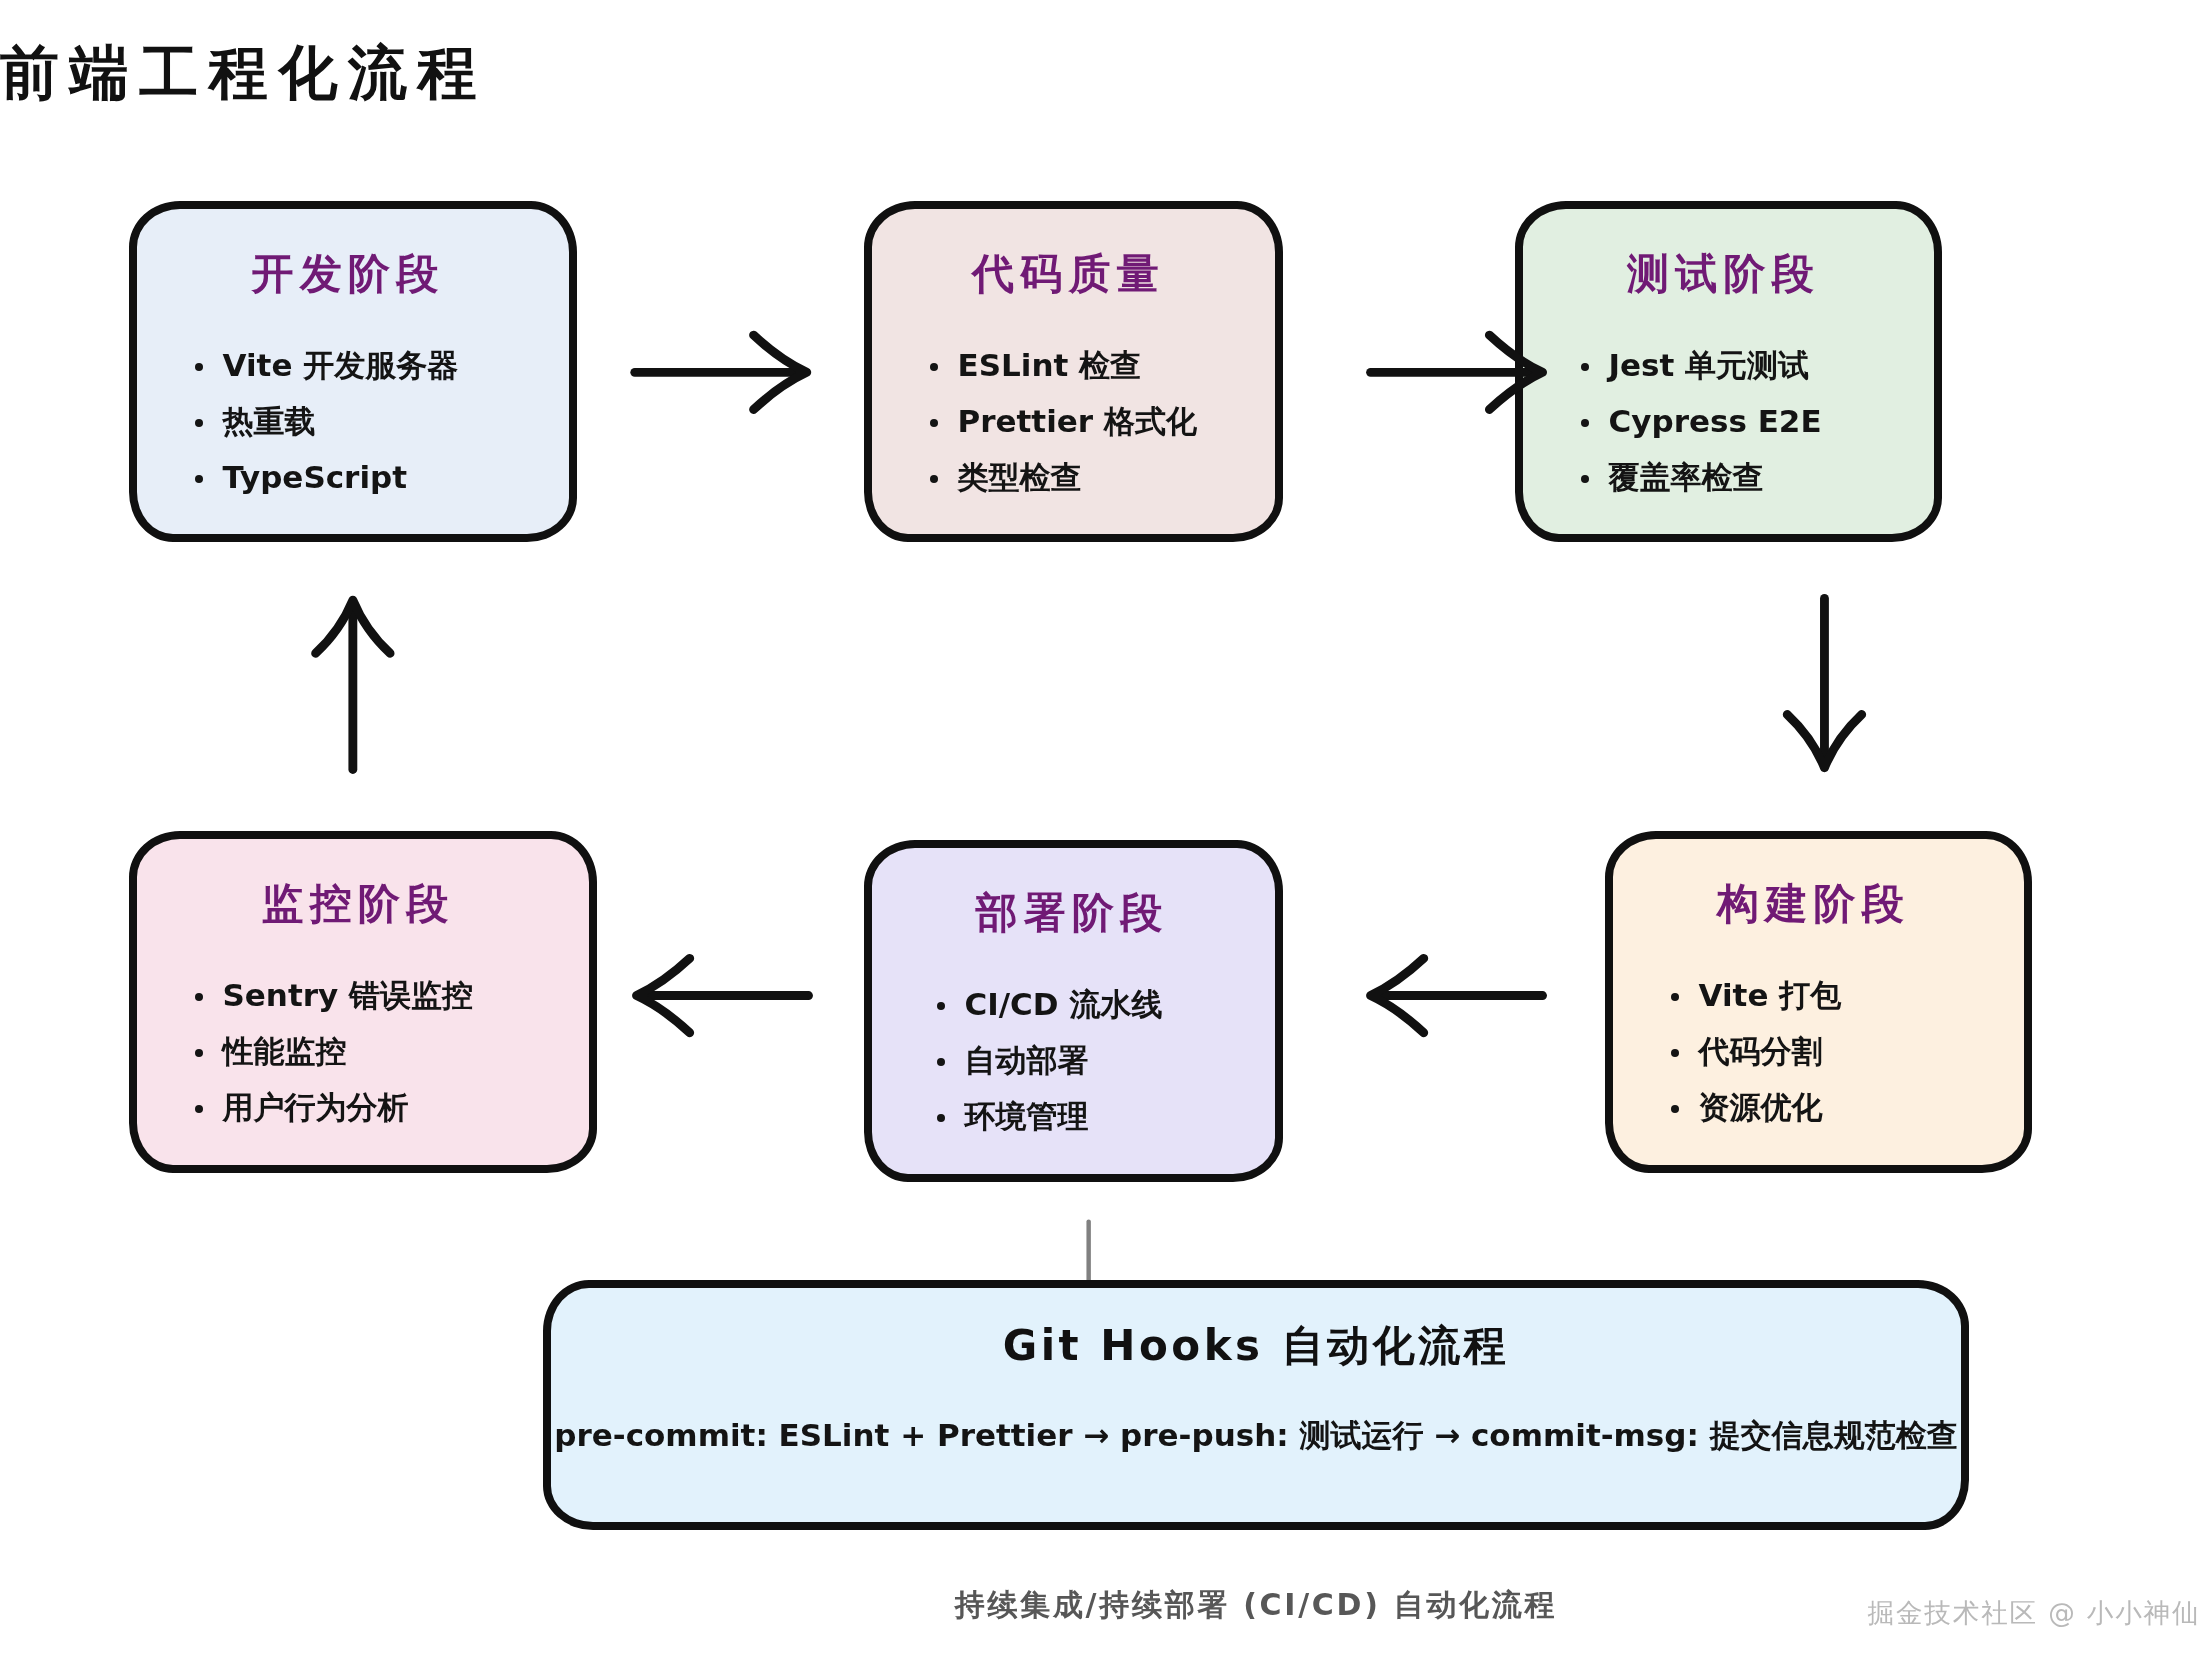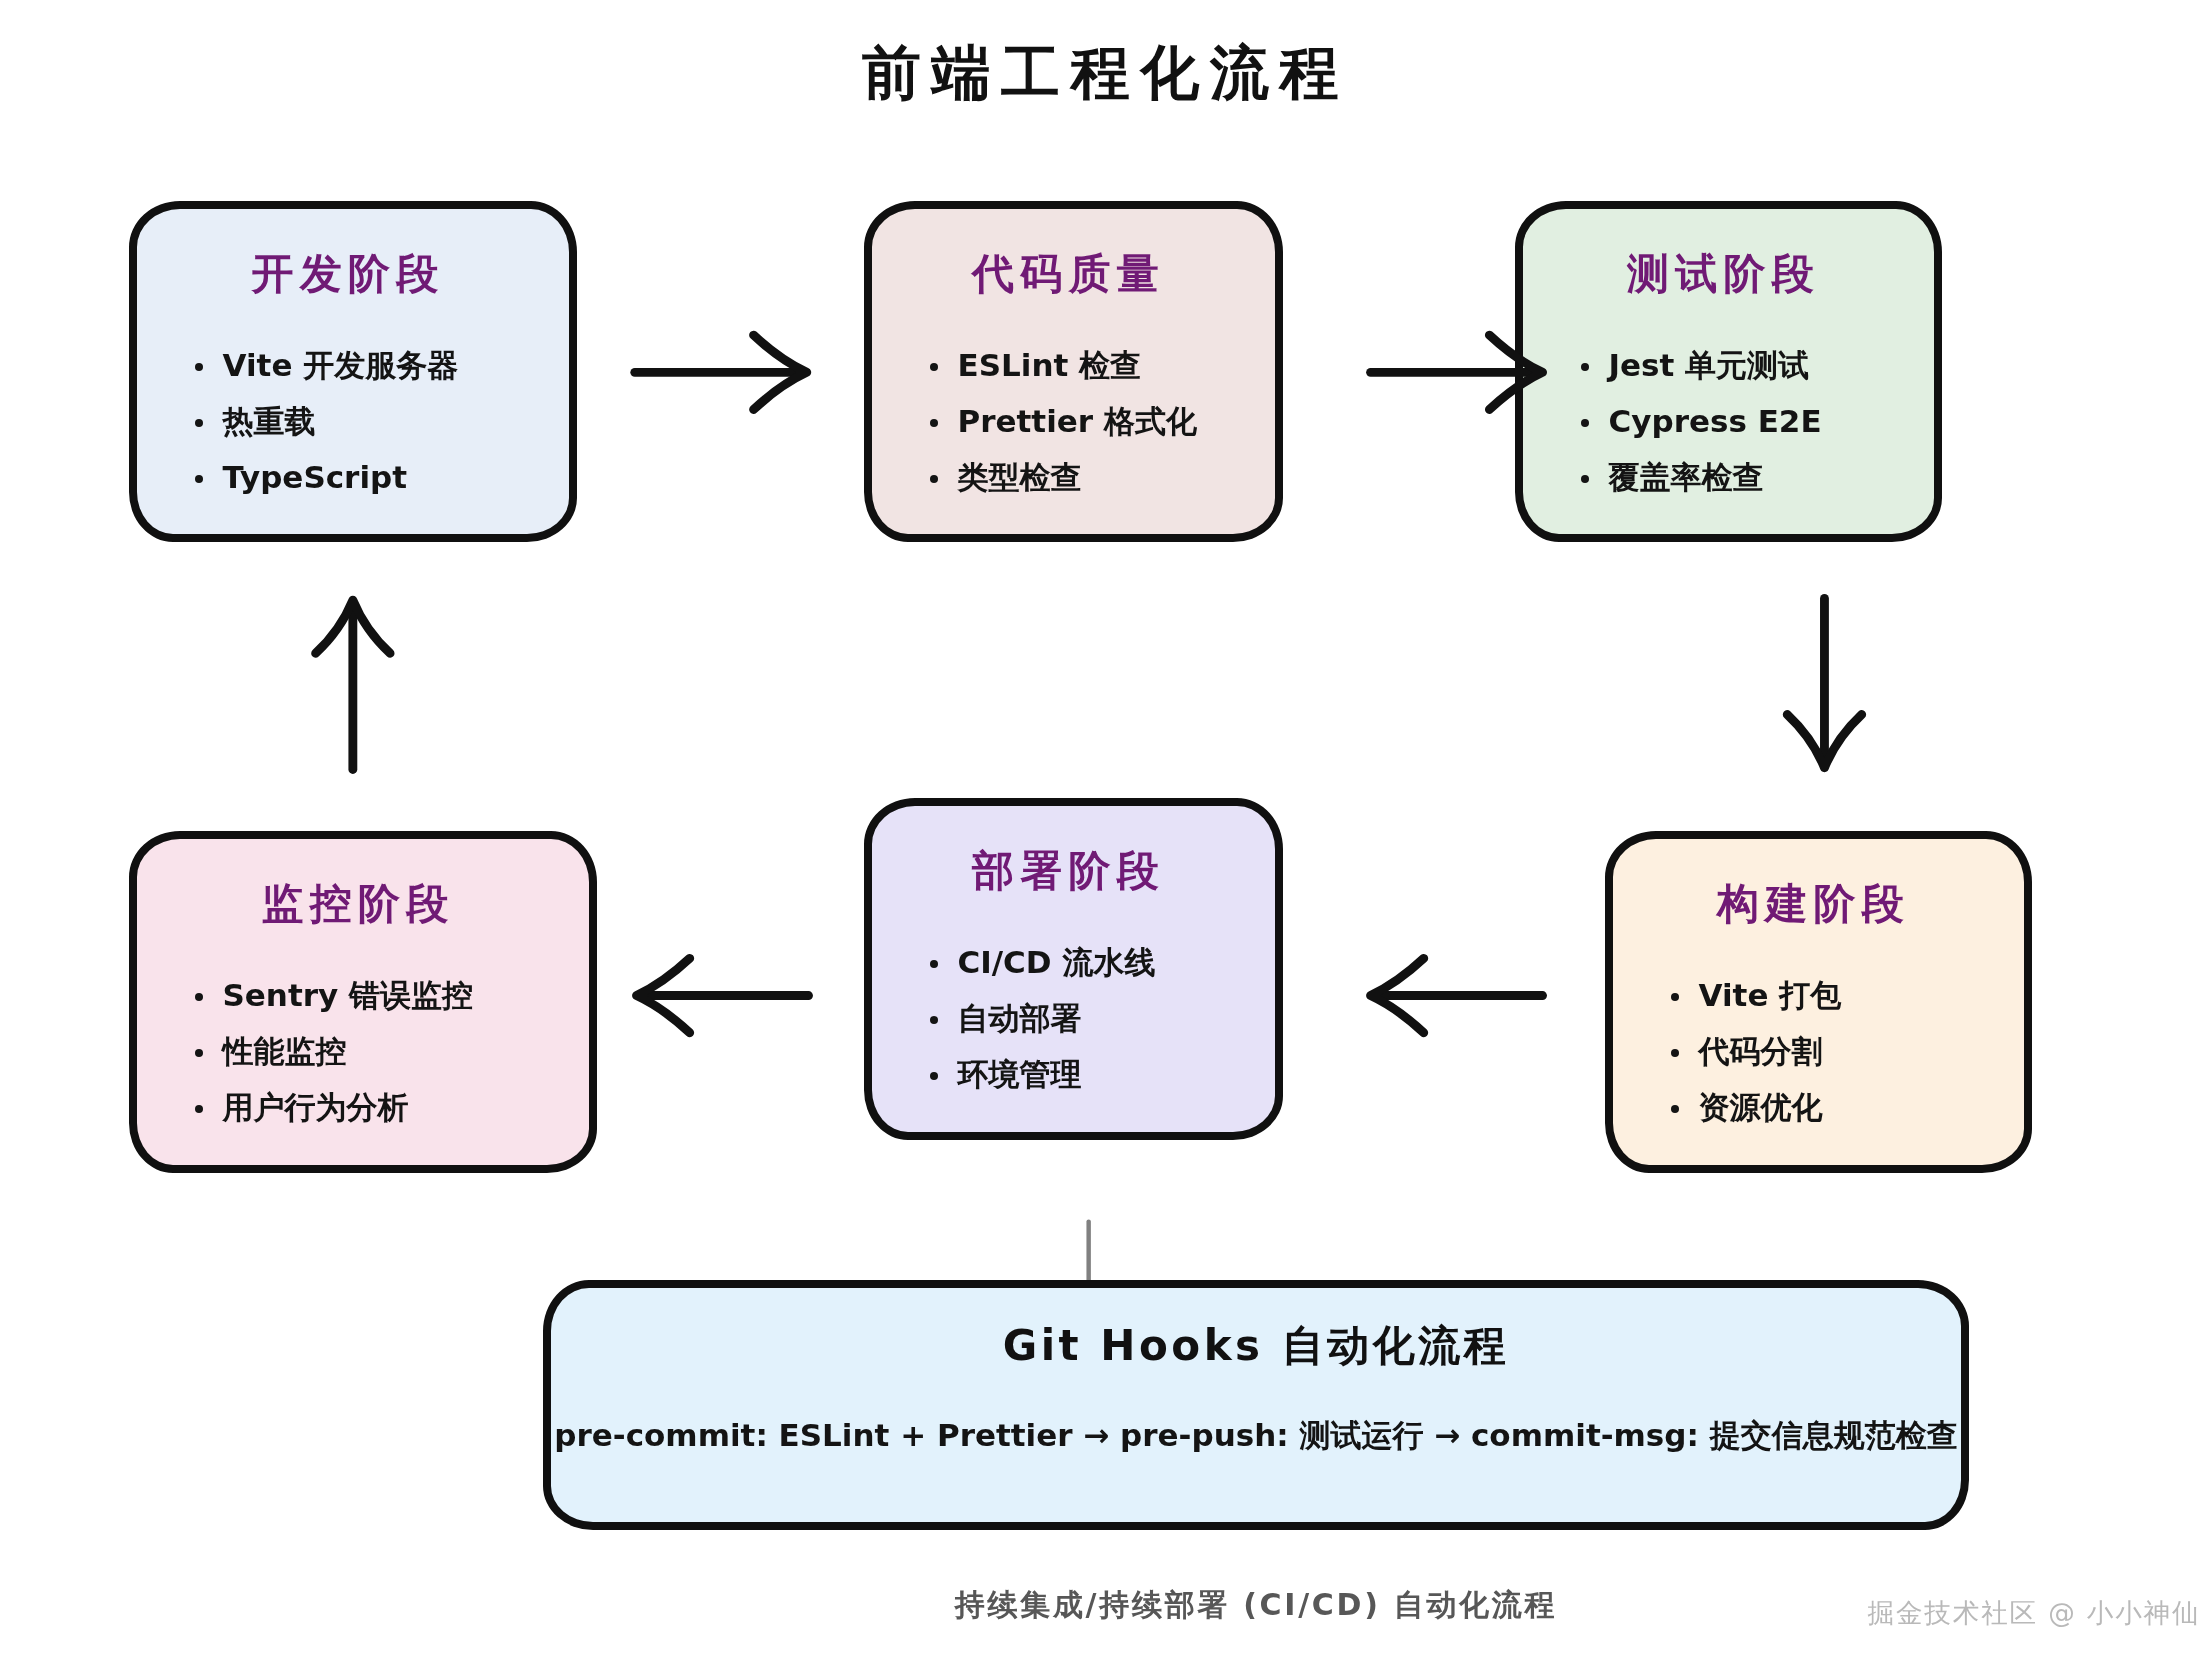--- a/index.html
+++ b/index.html
@@ -10,21 +10,20 @@
     height: 1656px;
     background: #ffffff;
     overflow: hidden;
   }
 
   
   .main-title {
     position: absolute;
     top: 34px; left: 0;
     width: 2211px;
-    text-align: center;
     font-size: 59px;
     font-weight: 700;
     letter-spacing: 10.6px;
     color: #111;
     margin: 0;
   }
 
   
   .stage {
     position: absolute;
@@ -61,21 +60,21 @@
     border-radius: 50%;
     background: #141414;
     margin-right: 19.5px;
     vertical-align: 5.3px;
   }
 
   .pos-dev     { left: 129px;  top: 201px;  width: 448px; height: 341px; }
   .pos-quality { left: 864px;  top: 201px;  width: 419px; height: 341px; }
   .pos-test    { left: 1515px; top: 201px;  width: 427px; height: 341px; }
   .pos-monitor { left: 129px;  top: 831px;  width: 468px; height: 342px; }
-  .pos-deploy  { left: 864px;  top: 798px;  width: 419px; height: 342px; }
+  .pos-deploy  { left: 864px;  top: 840px;  width: 419px; height: 342px; padding-left: 7px; }
   .pos-build   { left: 1605px; top: 831px;  width: 427px; height: 342px; }
 
   
   .githooks {
     position: absolute;
     left: 543px; top: 1280px;
     width: 1426px; height: 250px;
     box-sizing: border-box;
     border: 8.9px solid #101010;
     border-radius: 46px 51px 44px 50px / 51px 46px 50px 44px;

